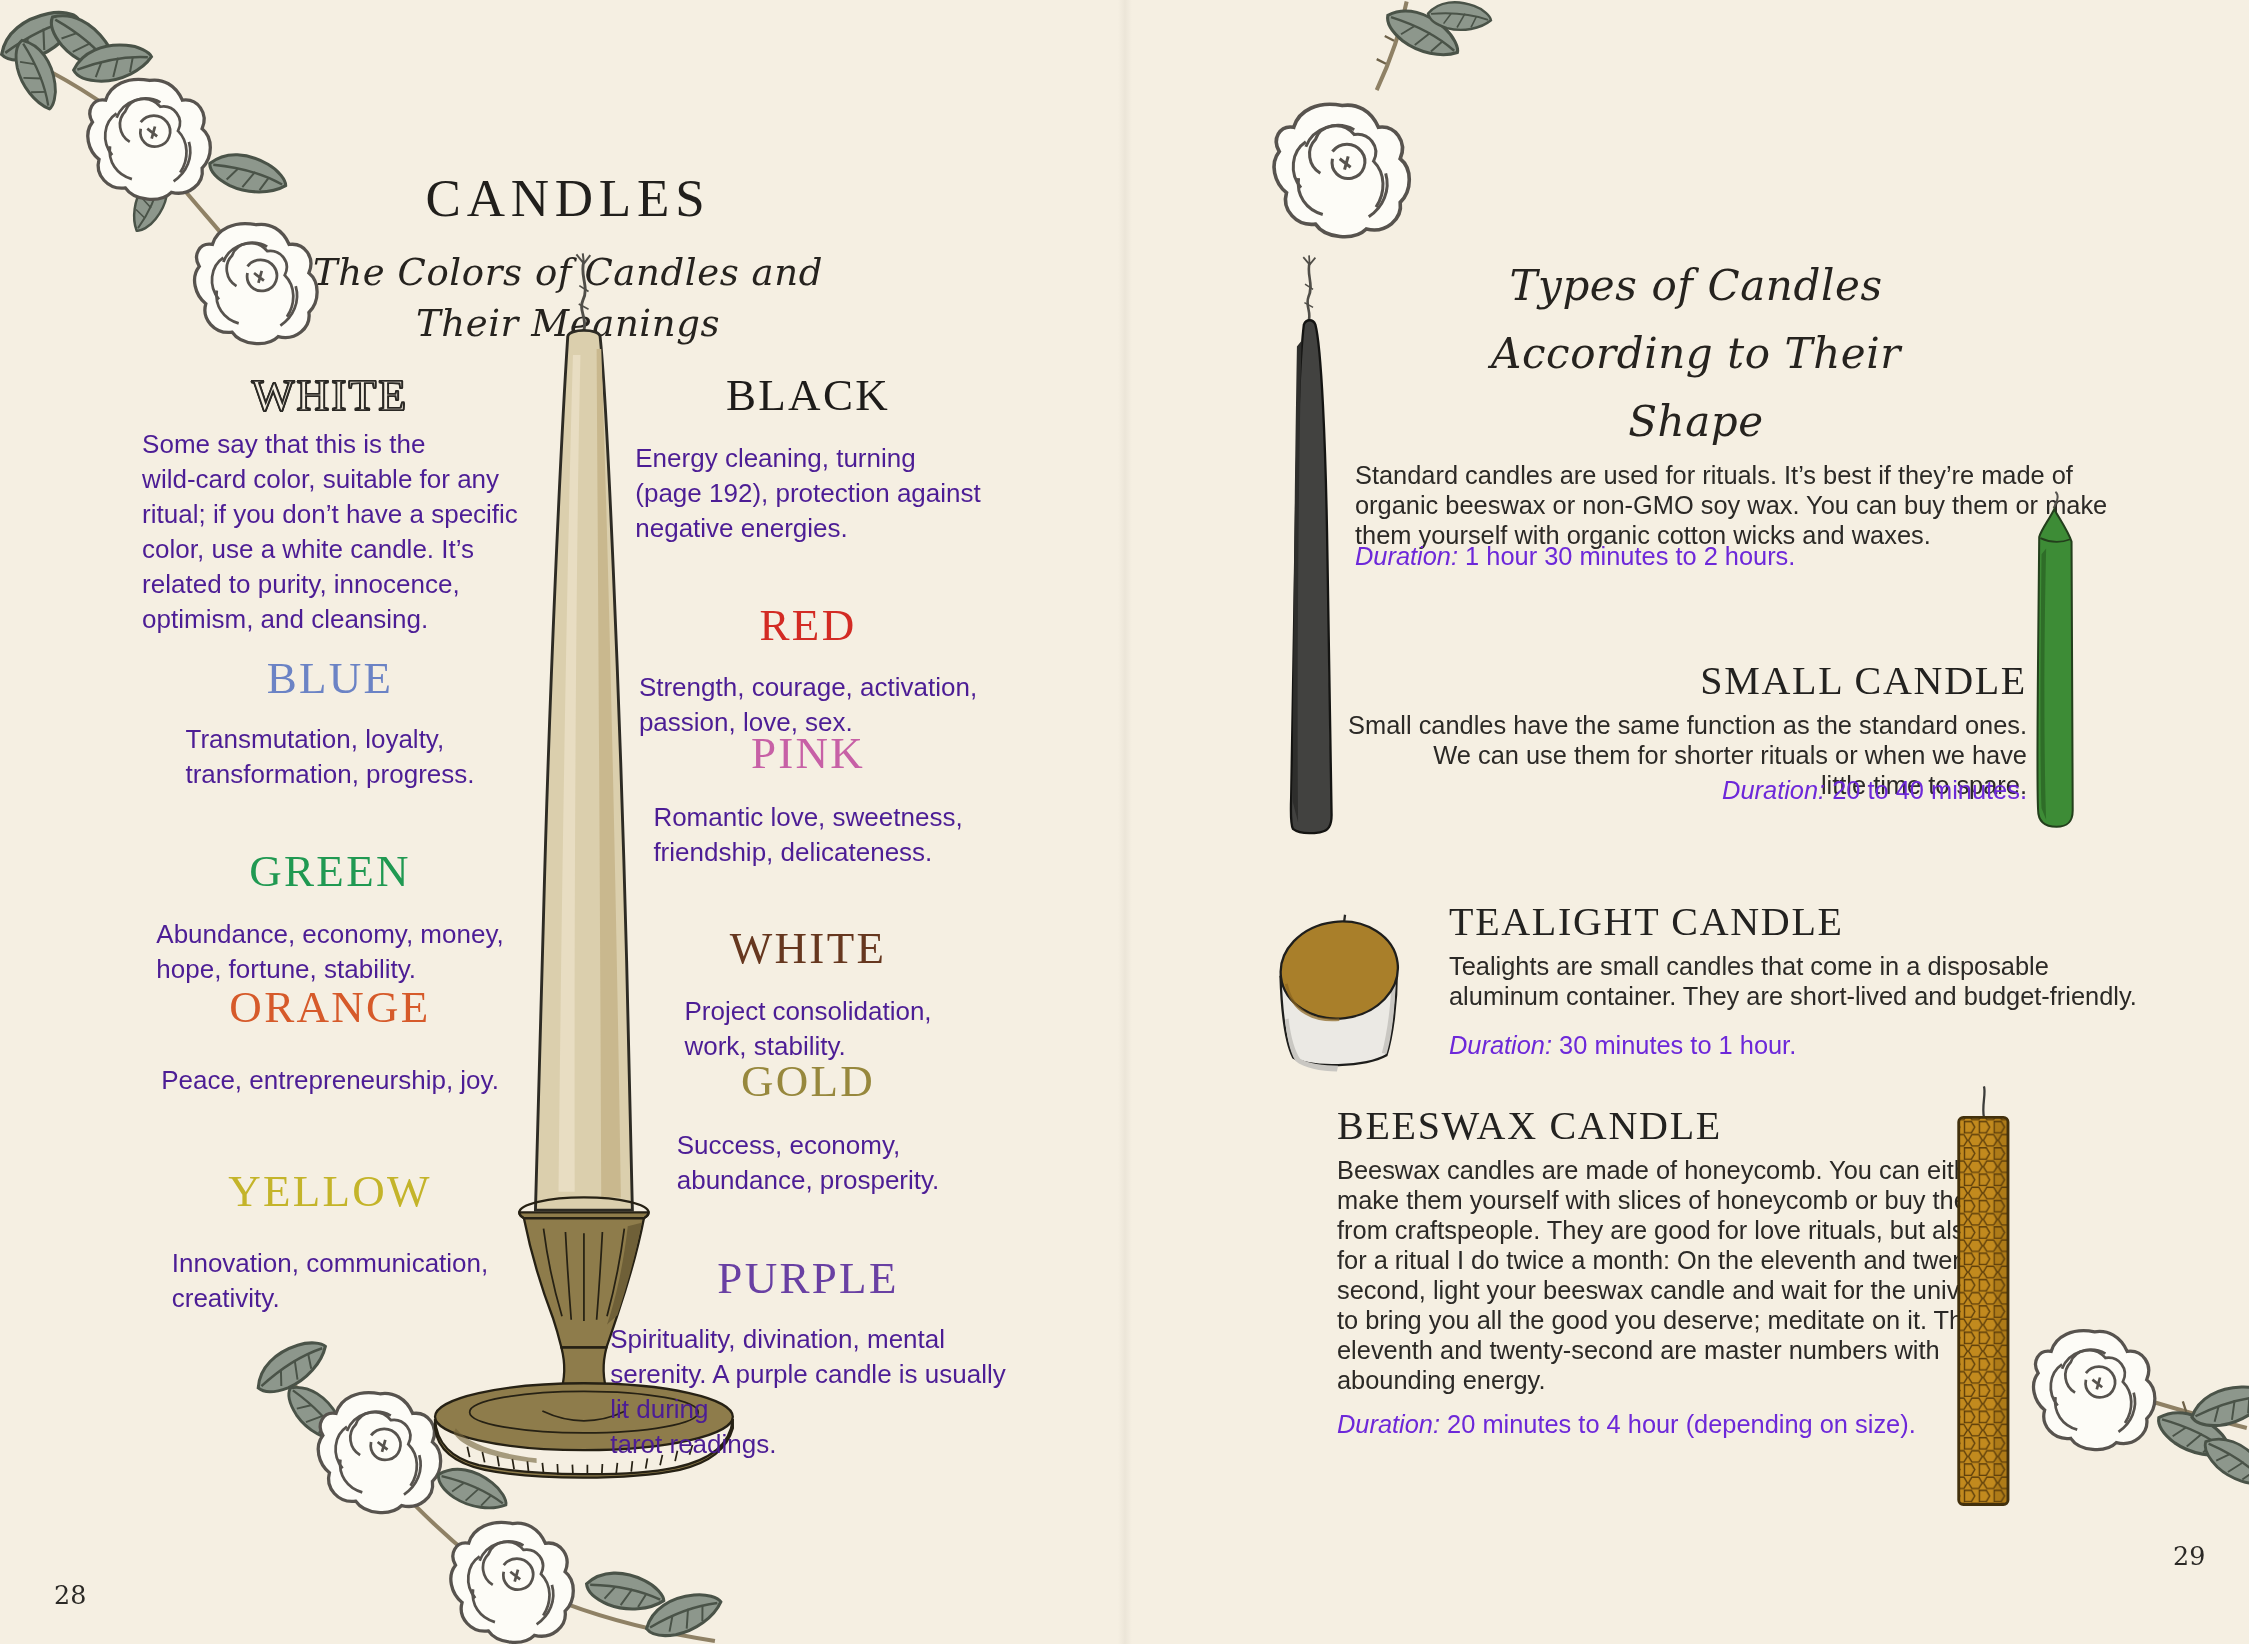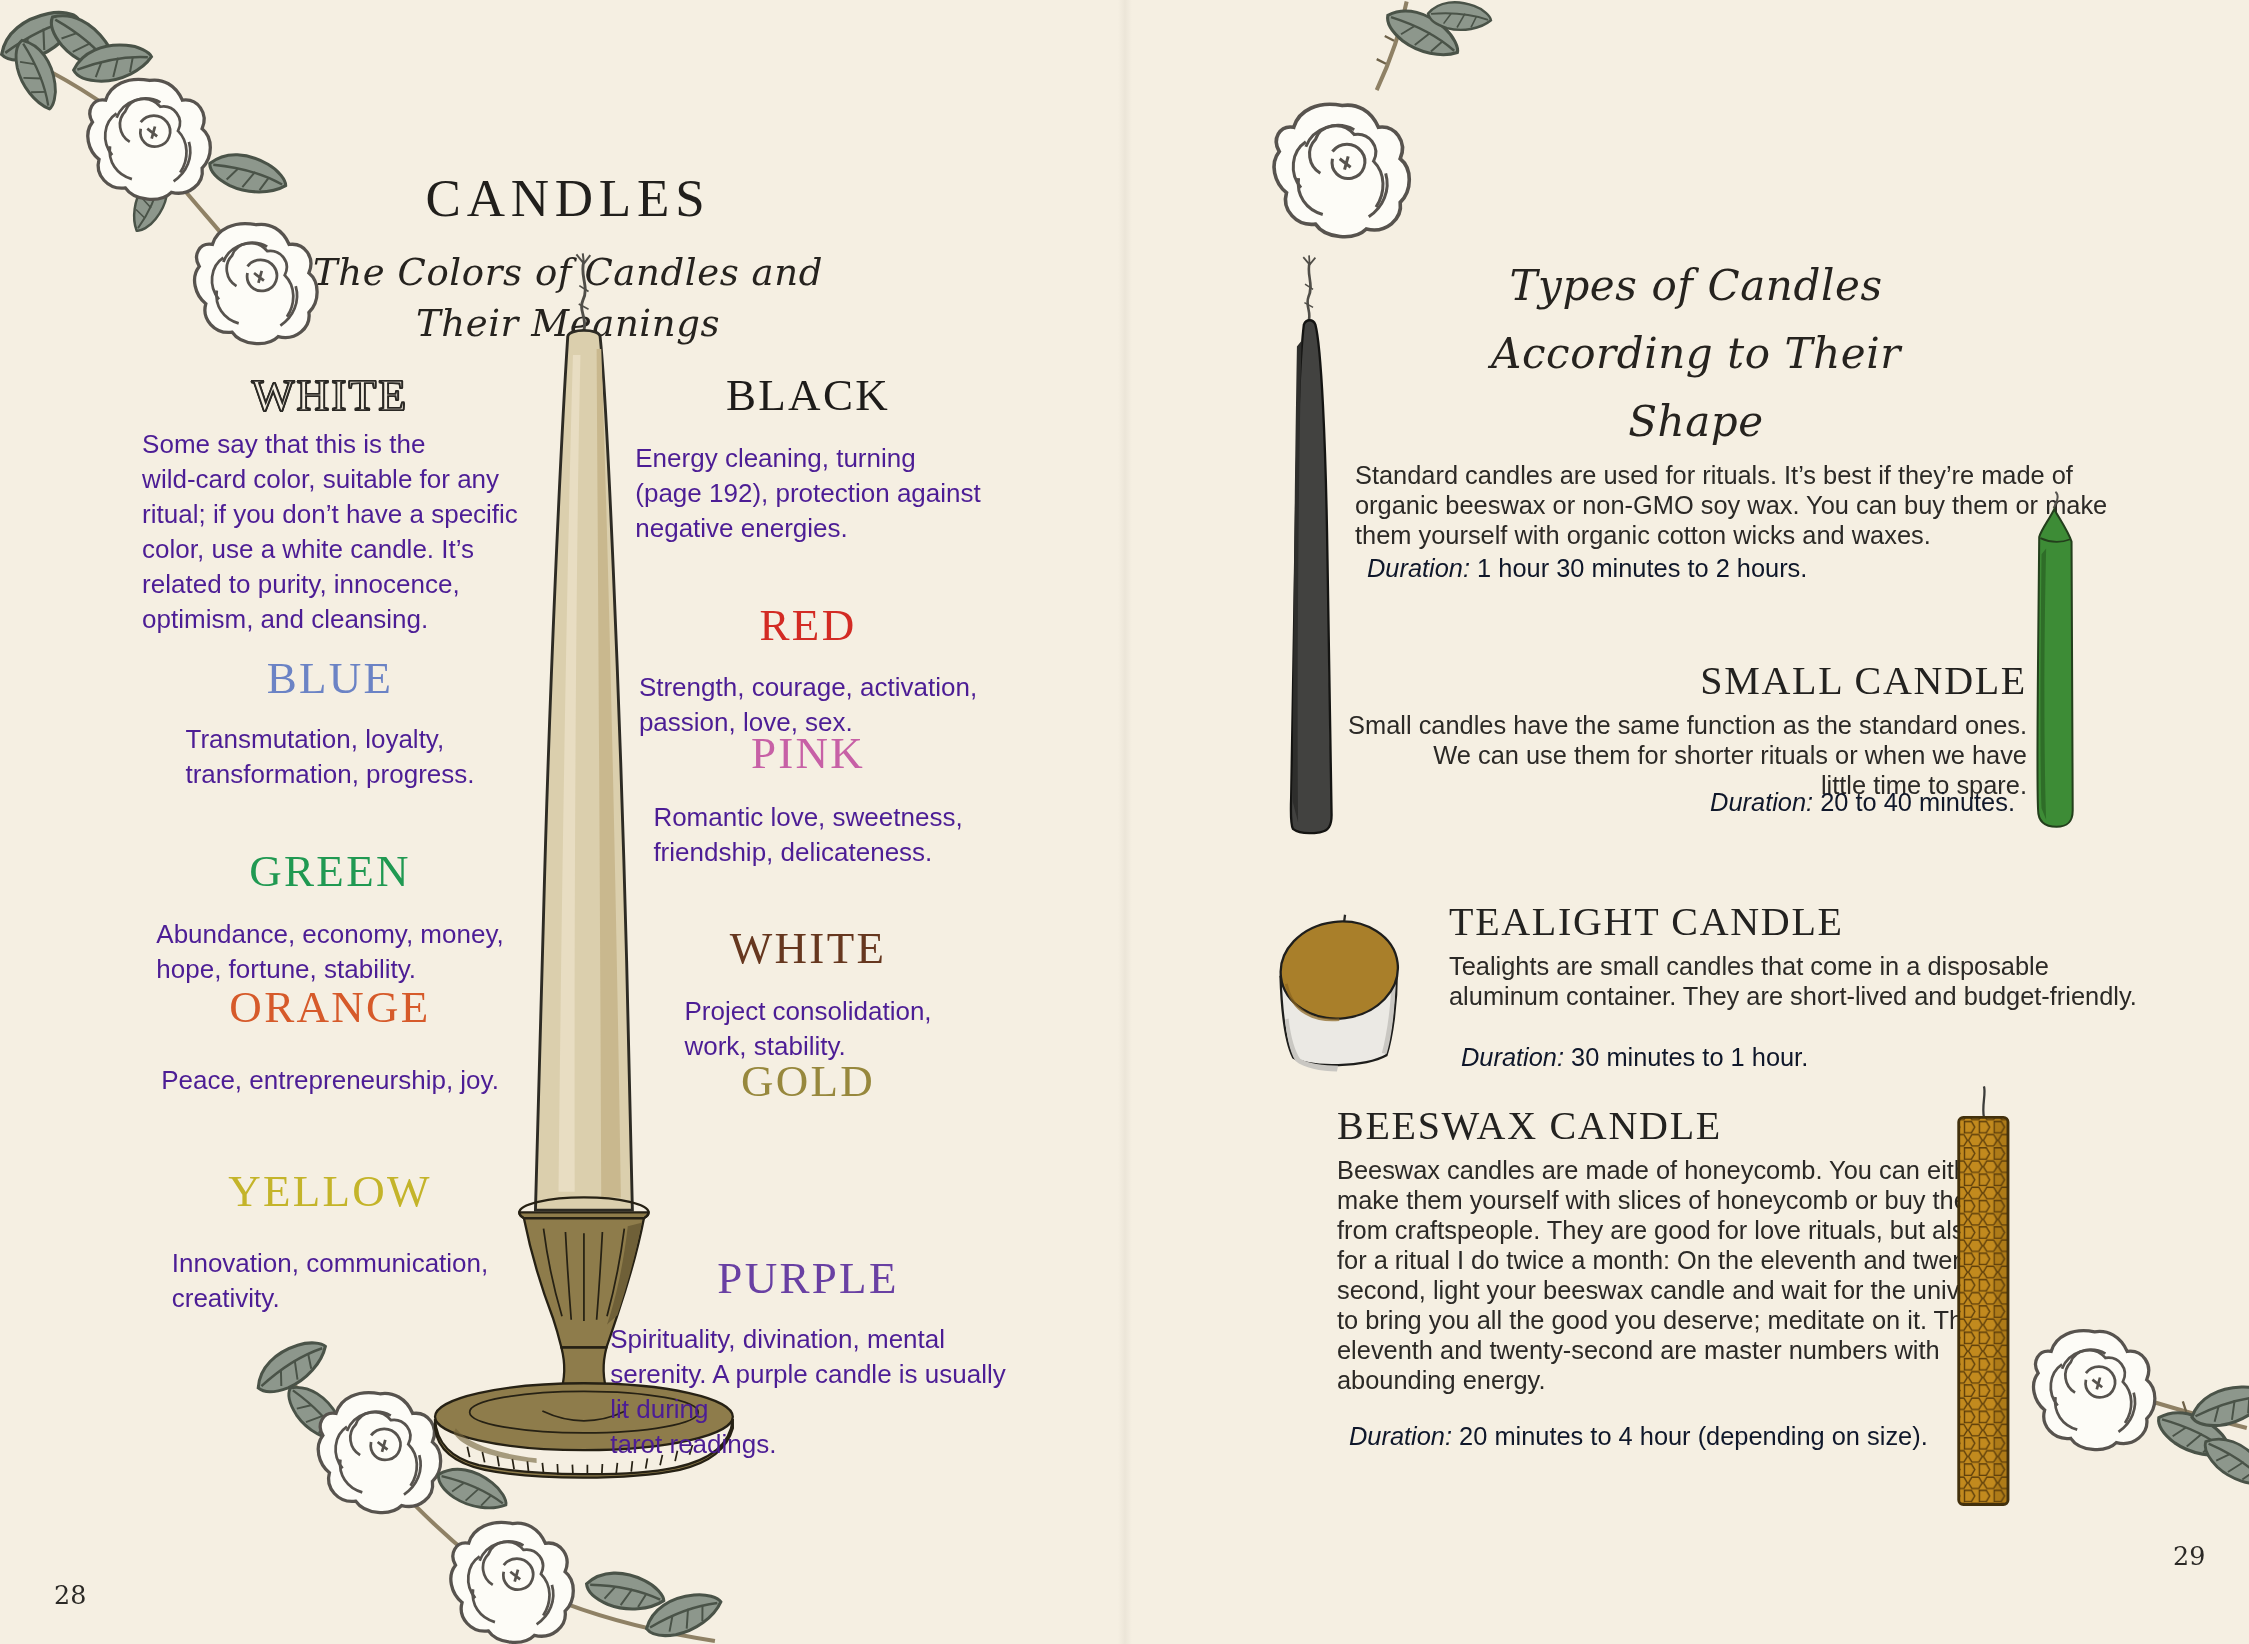--- a/index.html
+++ b/index.html
@@ -17,21 +17,21 @@
   .chead{font-family:"Liberation Serif",serif;font-size:45px;font-weight:400;letter-spacing:2.3px;
          line-height:46px;margin:0;white-space:pre;}
   .outlined{-webkit-text-stroke:1.4px #2b2925;
             text-shadow:1.2px 0 0 #2b2925,-1.2px 0 0 #2b2925,0 1.2px 0 #2b2925,0 -1.2px 0 #2b2925,
                         0.9px 0.9px 0 #2b2925,-0.9px 0.9px 0 #2b2925,0.9px -0.9px 0 #2b2925,-0.9px -0.9px 0 #2b2925;}
   .cpara{font-size:26px;line-height:35px;margin:0;text-align:left;white-space:pre-line;color:#4c1d95;}
   .rhead{font-family:"Liberation Serif",serif;font-size:40px;font-weight:400;letter-spacing:1.7px;
          line-height:42px;margin:0;color:#232220;white-space:pre;}
   .rpara{font-size:25.4px;line-height:30px;margin:0;white-space:pre-line;color:#2b2926;}
   .alignr{text-align:right;margin-top:36px;}
-  .dur{font-size:25.4px;line-height:30px;margin:12px;color:#0f172a;white-space:pre;}
+  .dur{font-size:25.4px;line-height:30px;margin:0;color:#6d28d9;white-space:pre;}
   .dlabel{font-style:italic;}
   .pagenum{font-family:"DejaVu Serif",serif;font-size:25.4px;color:#2b2926;}
   .spine{position:absolute;left:1118px;top:0;width:14px;height:1644px;
          background:linear-gradient(90deg,rgba(60,50,30,0) 0%,rgba(60,50,30,0.05) 50%,rgba(60,50,30,0) 100%);}
 </style>
 </head>
 <body>
 
 <div id="canvas">
 
@@ -147,20 +147,22 @@
 
   <h3 class="abs chead centerx" style="left: 808px; top: 730px; color: rgb(199, 96, 166);">PINK</h3>
   <p class="abs cpara centerx" style="left:808px;top:800px">Romantic love, sweetness,
 friendship, delicateness.</p>
 
   <h3 class="abs chead centerx" style="left: 808px; top: 925px; color: rgb(102, 55, 31);">WHITE</h3>
   <p class="abs cpara centerx" style="left:808px;top:994px">Project consolidation,
 work, stability.</p>
 
   <h3 class="abs chead centerx" style="left: 808px; top: 1058px; color: rgb(151, 136, 61);">GOLD</h3>
+  <p class="abs cpara centerx" style="left:808px;top:1128px">Success, economy,
+abundance, prosperity.</p>
 
   <h3 class="abs chead centerx" style="left: 808px; top: 1255px; color: rgb(105, 64, 163);">PURPLE</h3>
   <p class="abs cpara centerx" style="left:808px;top:1322px">Spirituality, divination, mental
 serenity. A purple candle is usually
 lit during
 tarot readings.</p>
 
   <div class="abs pagenum" style="left:54px;top:1580px">28</div>
 
   <svg class="abs" style="left:1258px;top:0" width="242" height="283" viewBox="0 0 420 490">

